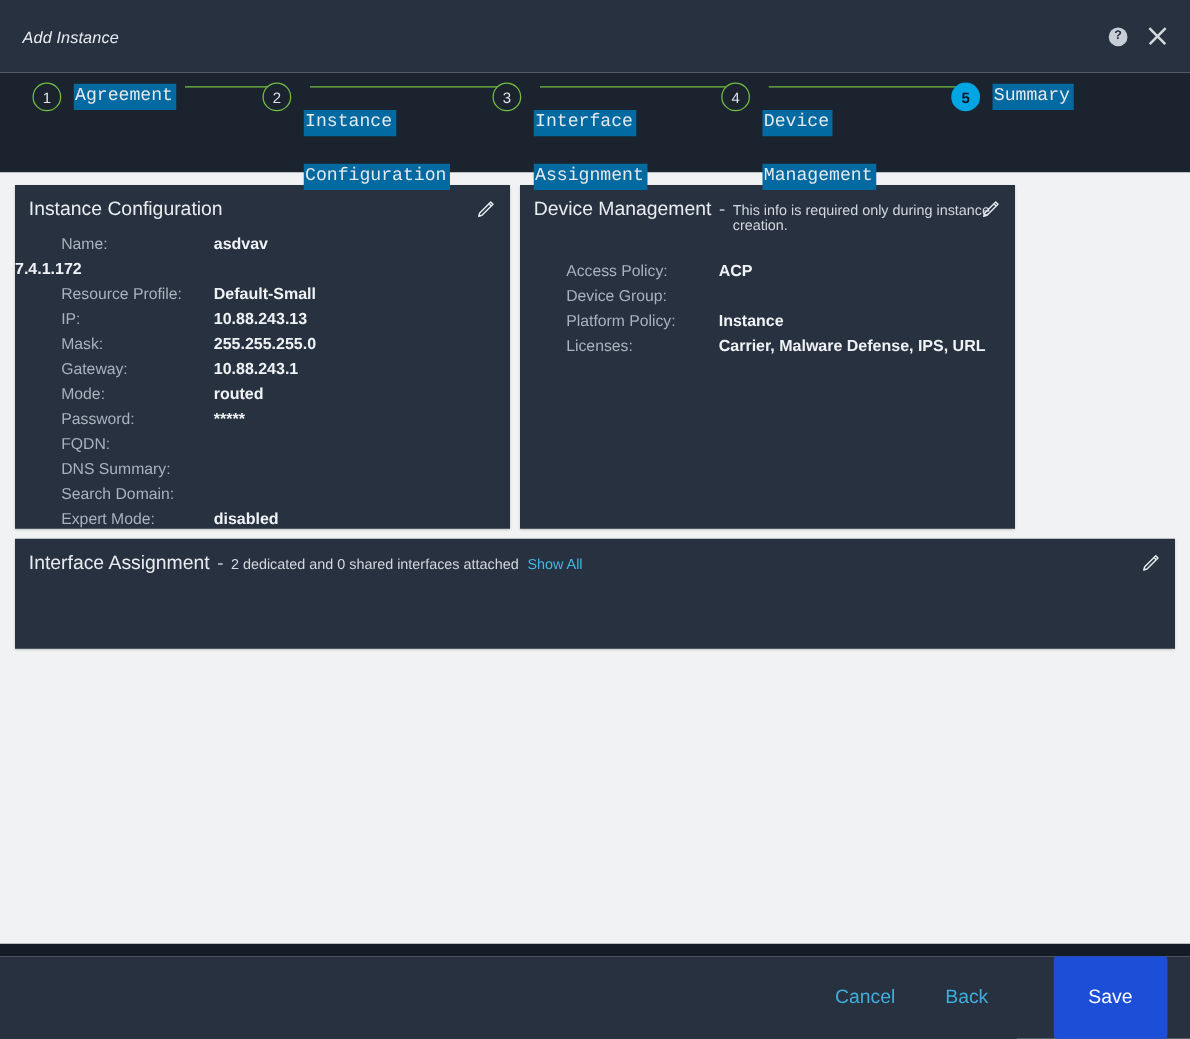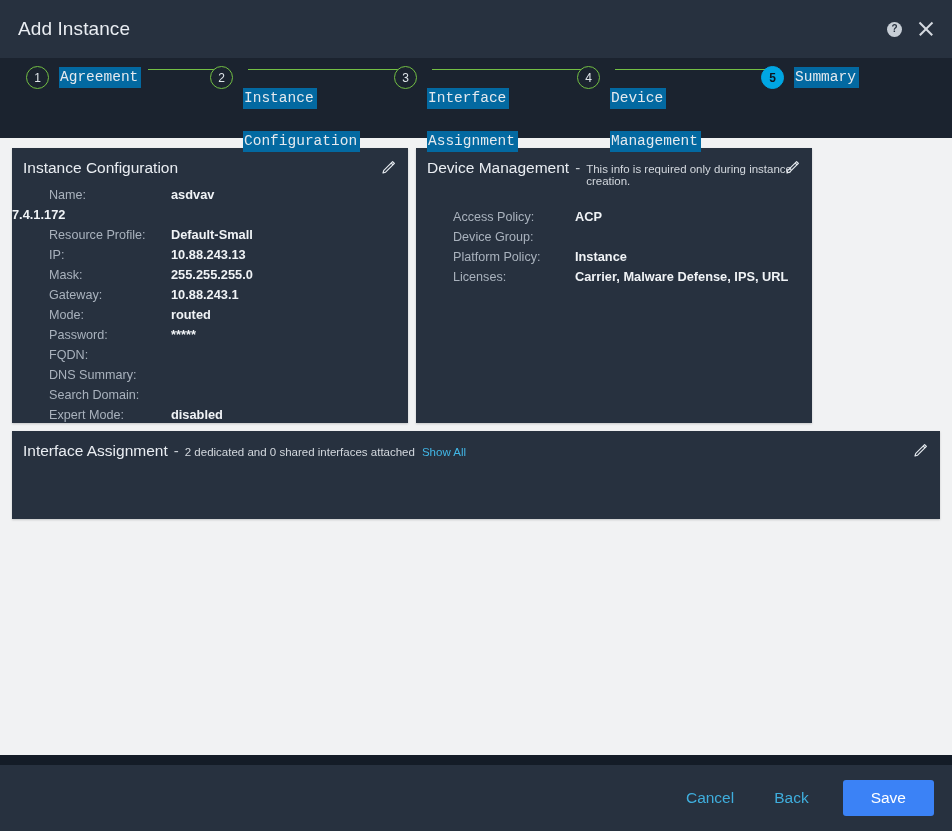--- a/index.html
+++ b/index.html
@@ -21,24 +21,25 @@
     height: 58px;
     background: #27313f;
     display: flex;
     align-items: center;
     padding: 0 16px 0 18px;
     box-sizing: border-box;
     position: relative;
   }
   .titlebar-title {
     color: #e9edf2;
-    font-size: 19px;
+    font-size: 13px;
     font-weight: 400;
     letter-spacing: .1px;
     flex: 1;
+    font-style: italic;
   }
   .titlebar-actions {
     display: flex;
     align-items: center;
     gap: 14px;
   }
   .help-icon {
     width: 15px; height: 15px;
     border-radius: 50%;
     background: #c7ced6;
@@ -216,43 +217,42 @@
     bottom: 66px;
     height: 10px;
     background: #141c27;
   }
   .footer {
     position: absolute;
     left: 0; right: 0; bottom: 0;
     height: 66px;
     background: #27313f;
     display: flex;
-    align-items: center;
     justify-content: flex-end;
     padding-right: 18px;
     box-sizing: border-box;
     gap: 0;
   }
   .btn-link {
     color: #3faedd;
     font-size: 15.5px;
     background: none;
     border: none;
     padding: 8px 20px;
     cursor: pointer;
     font-family: inherit;
   }
   .btn-primary {
-    background: #3b82f6;
+    background: #1d4ed8;
     color: #ffffff;
     font-size: 15.5px;
     border: none;
     border-radius: 3px;
     padding: 9px 28px;
-    margin-left: 14px;
+    margin-left: 32px;
     cursor: pointer;
     font-family: inherit;
   }
 </style>
 </head>
 <body>
 
 <div class="titlebar">
   <div class="titlebar-title">Add Instance</div>
   <div class="titlebar-actions">

